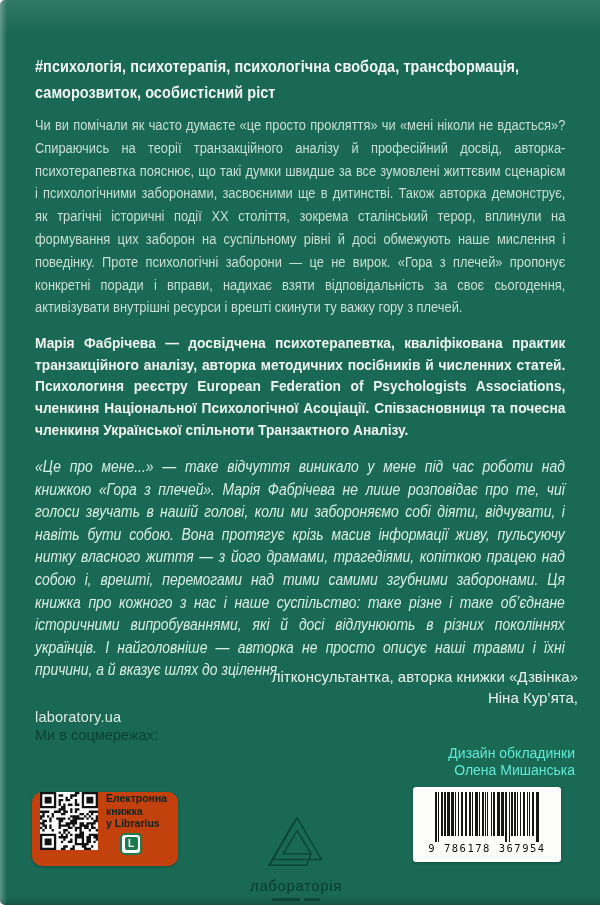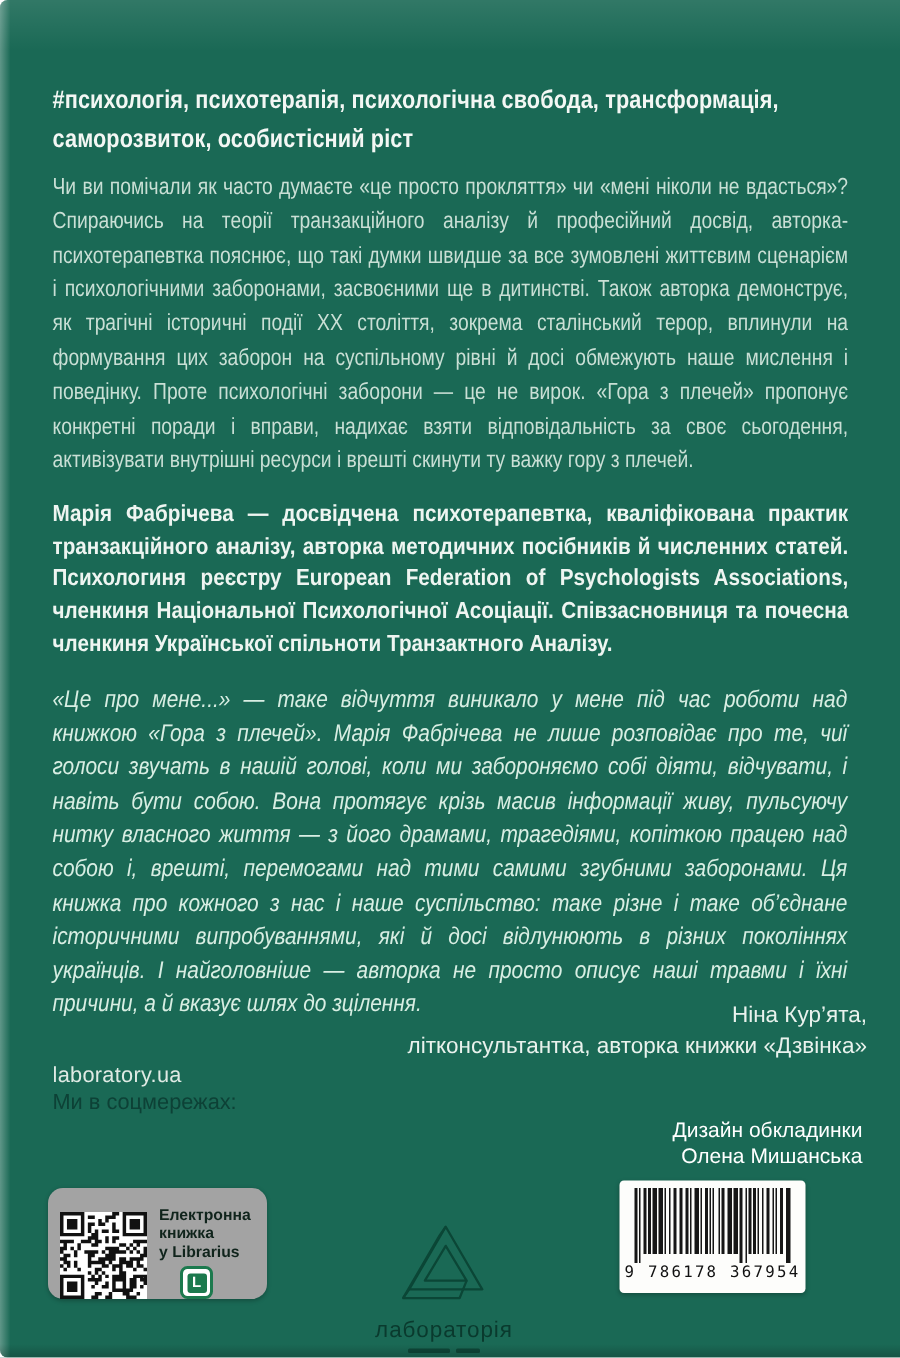--- a/index.html
+++ b/index.html
@@ -32,62 +32,62 @@
     font-size:16px;line-height:22.6px;color:#d8eee3;font-style:italic;text-align:justify;}
   .attribution{left:35px;top:666px;right:57px;text-align:right;
     font-size:15px;line-height:21px;color:#e9f2ed;}
 
   
   .site{left:35px;top:709px;font-size:14.5px;font-weight:normal;color:#dfeae4;letter-spacing:.2px;}
   .soc-head{left:35px;top:727px;font-size:14.5px;font-weight:normal;color:#0d4136;}
   .soc-links{left:35px;top:748px;font-size:11px;line-height:13.8px;color:#15503f;}
 
   
-  .qr-box{left:32px;top:792px;width:146px;height:74px;background:#a3a3a3;border-radius:10px;
-    box-shadow:0 1px 3px rgba(0,0,0,.25);display:flex;align-items:flex-end;padding:0;}
+  .qr-box{left:32px;top:792px;width:146px;height:74px;background:#c2410c;border-radius:10px;
+    box-shadow:0 1px 3px rgba(0,0,0,.25);display:flex;align-items:flex-start;padding:0;}
   .qr-code{width:58px;height:58px;margin-left:8px;background:#fff;}
   .qr-right{display:flex;flex-direction:column;align-items:flex-start;margin-left:8px;}
   .qr-text{font-size:10.5px;line-height:12.5px;font-weight:bold;color:#10241c;}
   .libr-icon{margin:3px 0 0 14px;width:22px;height:22px;border:2px solid #1c7a4e;border-radius:5px;
     background:#fff;display:flex;align-items:center;justify-content:center;box-sizing:border-box;}
   .libr-inner{width:13px;height:13px;background:#1c7a4e;border-radius:2px;color:#fff;
     font-size:10px;font-weight:bold;display:flex;align-items:center;justify-content:center;}
 
   
   .logo-block{left:238px;top:812px;width:116px;text-align:center;color:#0a3a2e;}
   .logo-name{font-size:15px;letter-spacing:.6px;margin-top:3px;color:#0a3a2e;font-weight:normal;}
   .logo-tagline{margin-top:4px;display:flex;justify-content:center;gap:4px;filter:blur(.5px);}
   .logo-tagline i{display:block;height:3px;background:rgba(6,45,35,.55);border-radius:1px;}
   .logo-tagline i:nth-child(1){width:28px;}
   .logo-tagline i:nth-child(2){width:16px;}
 
   
-  .credit{right:60px;top:745px;text-align:right;font-size:14px;line-height:16.5px;color:#ffffff;}
-  .barcode-box{left:413px;top:787px;width:124px;height:75px;background:#fdfdfb;border-radius:3px;
+  .credit{right:60px;top:745px;text-align:right;font-size:14px;line-height:16.5px;color:#5eead4;}
+  .barcode-box{left:413px;top:787px;width:148px;height:75px;background:#fdfdfb;border-radius:3px;
     box-shadow:0 1px 3px rgba(0,0,0,.25);display:flex;flex-direction:column;align-items:center;
     justify-content:flex-start;padding-top:5px;box-sizing:border-box;}
   .barcode-digits{font-family:"DejaVu Sans Mono",monospace;font-size:10.5px;color:#111;
     letter-spacing:1.5px;margin-top:0px;}
 </style>
 </head>
 <body>
 
 <div class="cover">
 
   <div class="abs tags condense">#психологія, психотерапія, психологічна свобода, трансформація, саморозвиток, особистісний ріст</div>
 
   <div class="abs para1 condense">Чи ви помічали як часто думаєте «це просто прокляття» чи «мені ніколи не вдасться»? Спираючись на теорії транзакційного аналізу й професійний досвід, авторка-психотерапевтка пояснює, що такі думки швидше за все зумовлені життєвим сценарієм і психологічними заборонами, засвоєними ще в дитинстві. Також авторка демонструє, як трагічні історичні події ХХ століття, зокрема сталінський терор, вплинули на формування цих заборон на суспільному рівні й досі обмежують наше мислення і поведінку. Проте психологічні заборони — це не вирок. «Гора з плечей» пропонує конкретні поради і вправи, надихає взяти відповідальність за своє сьогодення, активізувати внутрішні ресурси і врешті скинути ту важку гору з плечей.</div>
 
   <div class="abs para2 condense"><span>Марія Фабрічева</span><span class="bio-rest"> — досвідчена психотерапевтка, кваліфікована практик транзакційного аналізу, авторка методичних посібників й численних статей. Психологиня реєстру European Federation of Psychologists Associations, членкиня Національної Психологічної Асоціації. Співзасновниця та почесна членкиня Української спільноти Транзактного Аналізу.</span></div>
 
   <div class="abs quote condense">«Це про мене...» — таке відчуття виникало у мене під час роботи над книжкою «Гора з плечей». Марія Фабрічева не лише розповідає про те, чиї голоси звучать в нашій голові, коли ми забороняємо собі діяти, відчувати, і навіть бути собою. Вона протягує крізь масив інформації живу, пульсуючу нитку власного життя — з його драмами, трагедіями, копіткою працею над собою і, врешті, перемогами над тими самими згубними заборонами. Ця книжка про кожного з нас і наше суспільство: таке різне і таке об’єднане історичними випробуваннями, які й досі відлунюють в різних поколіннях українців. І найголовніше — авторка не просто описує наші травми і їхні причини, а й вказує шлях до зцілення.</div>
 
   <div class="abs attribution">
+    <div>літконсультантка, авторка книжки «Дзвінка»</div>
     <div>Ніна Кур’ята,</div>
-    <div>літконсультантка, авторка книжки «Дзвінка»</div>
   </div>
 
   <div class="abs site">laboratory.ua</div>
   <div class="abs soc-head">Ми в соцмережах:</div>
 
   <div class="abs qr-box">
     <svg class="qr-code" viewBox="0 0 25 25" id="qrsvg">
         <path d="M15 0h1v1h-1zM16 0h1v1h-1zM8 1h1v1h-1zM9 1h1v1h-1zM13 1h1v1h-1zM14 1h1v1h-1zM15 1h1v1h-1zM11 2h1v1h-1zM13 2h1v1h-1zM8 3h1v1h-1zM9 3h1v1h-1zM11 3h1v1h-1zM12 3h1v1h-1zM15 3h1v1h-1zM8 4h1v1h-1zM15 4h1v1h-1zM8 5h1v1h-1zM10 5h1v1h-1zM12 5h1v1h-1zM13 5h1v1h-1zM15 5h1v1h-1zM16 5h1v1h-1zM9 6h1v1h-1zM10 6h1v1h-1zM8 7h1v1h-1zM9 7h1v1h-1zM10 7h1v1h-1zM13 7h1v1h-1zM15 7h1v1h-1zM16 7h1v1h-1zM0 8h1v1h-1zM1 8h1v1h-1zM2 8h1v1h-1zM3 8h1v1h-1zM6 8h1v1h-1zM7 8h1v1h-1zM8 8h1v1h-1zM10 8h1v1h-1zM11 8h1v1h-1zM13 8h1v1h-1zM15 8h1v1h-1zM21 8h1v1h-1zM22 8h1v1h-1zM23 8h1v1h-1zM24 8h1v1h-1zM1 9h1v1h-1zM5 9h1v1h-1zM9 9h1v1h-1zM10 9h1v1h-1zM17 9h1v1h-1zM18 9h1v1h-1zM20 9h1v1h-1zM22 9h1v1h-1zM0 10h1v1h-1zM1 10h1v1h-1zM3 10h1v1h-1zM5 10h1v1h-1zM13 10h1v1h-1zM14 10h1v1h-1zM15 10h1v1h-1zM16 10h1v1h-1zM19 10h1v1h-1zM21 10h1v1h-1zM24 10h1v1h-1zM0 11h1v1h-1zM4 11h1v1h-1zM7 11h1v1h-1zM8 11h1v1h-1zM9 11h1v1h-1zM10 11h1v1h-1zM12 11h1v1h-1zM14 11h1v1h-1zM15 11h1v1h-1zM16 11h1v1h-1zM17 11h1v1h-1zM18 11h1v1h-1zM20 11h1v1h-1zM22 11h1v1h-1zM24 11h1v1h-1zM1 12h1v1h-1zM2 12h1v1h-1zM4 12h1v1h-1zM8 12h1v1h-1zM9 12h1v1h-1zM13 12h1v1h-1zM14 12h1v1h-1zM15 12h1v1h-1zM23 12h1v1h-1zM24 12h1v1h-1zM0 13h1v1h-1zM1 13h1v1h-1zM8 13h1v1h-1zM11 13h1v1h-1zM12 13h1v1h-1zM13 13h1v1h-1zM14 13h1v1h-1zM15 13h1v1h-1zM17 13h1v1h-1zM18 13h1v1h-1zM20 13h1v1h-1zM21 13h1v1h-1zM22 13h1v1h-1zM23 13h1v1h-1zM1 14h1v1h-1zM2 14h1v1h-1zM4 14h1v1h-1zM8 14h1v1h-1zM9 14h1v1h-1zM10 14h1v1h-1zM11 14h1v1h-1zM12 14h1v1h-1zM14 14h1v1h-1zM17 14h1v1h-1zM18 14h1v1h-1zM19 14h1v1h-1zM20 14h1v1h-1zM22 14h1v1h-1zM0 15h1v1h-1zM2 15h1v1h-1zM4 15h1v1h-1zM8 15h1v1h-1zM12 15h1v1h-1zM13 15h1v1h-1zM15 15h1v1h-1zM16 15h1v1h-1zM17 15h1v1h-1zM19 15h1v1h-1zM20 15h1v1h-1zM22 15h1v1h-1zM23 15h1v1h-1zM1 16h1v1h-1zM5 16h1v1h-1zM10 16h1v1h-1zM11 16h1v1h-1zM15 16h1v1h-1zM17 16h1v1h-1zM21 16h1v1h-1zM24 16h1v1h-1zM8 17h1v1h-1zM10 17h1v1h-1zM12 17h1v1h-1zM17 17h1v1h-1zM18 17h1v1h-1zM9 18h1v1h-1zM11 18h1v1h-1zM13 18h1v1h-1zM15 18h1v1h-1zM16 18h1v1h-1zM17 18h1v1h-1zM18 18h1v1h-1zM21 18h1v1h-1zM22 18h1v1h-1zM23 18h1v1h-1zM24 18h1v1h-1zM8 19h1v1h-1zM9 19h1v1h-1zM10 19h1v1h-1zM11 19h1v1h-1zM15 19h1v1h-1zM16 19h1v1h-1zM17 19h1v1h-1zM18 19h1v1h-1zM20 19h1v1h-1zM21 19h1v1h-1zM23 19h1v1h-1zM24 19h1v1h-1zM10 20h1v1h-1zM13 20h1v1h-1zM15 20h1v1h-1zM18 20h1v1h-1zM20 20h1v1h-1zM21 20h1v1h-1zM24 20h1v1h-1zM9 21h1v1h-1zM12 21h1v1h-1zM13 21h1v1h-1zM15 21h1v1h-1zM18 21h1v1h-1zM20 21h1v1h-1zM21 21h1v1h-1zM23 21h1v1h-1zM15 22h1v1h-1zM16 22h1v1h-1zM17 22h1v1h-1zM18 22h1v1h-1zM19 22h1v1h-1zM20 22h1v1h-1zM10 23h1v1h-1zM11 23h1v1h-1zM14 23h1v1h-1zM18 23h1v1h-1zM19 23h1v1h-1zM22 23h1v1h-1zM9 24h1v1h-1zM10 24h1v1h-1zM13 24h1v1h-1zM14 24h1v1h-1zM19 24h1v1h-1zM20 24h1v1h-1zM21 24h1v1h-1z" fill="#111"></path>
         <path d="M0 0h7v7h-7z M1 1v5h5v-5z M2 2h3v3h-3z" fill="#111" fill-rule="evenodd"></path>
         <path d="M18 0h7v7h-7z M19 1v5h5v-5z M20 2h3v3h-3z" fill="#111" fill-rule="evenodd"></path>

